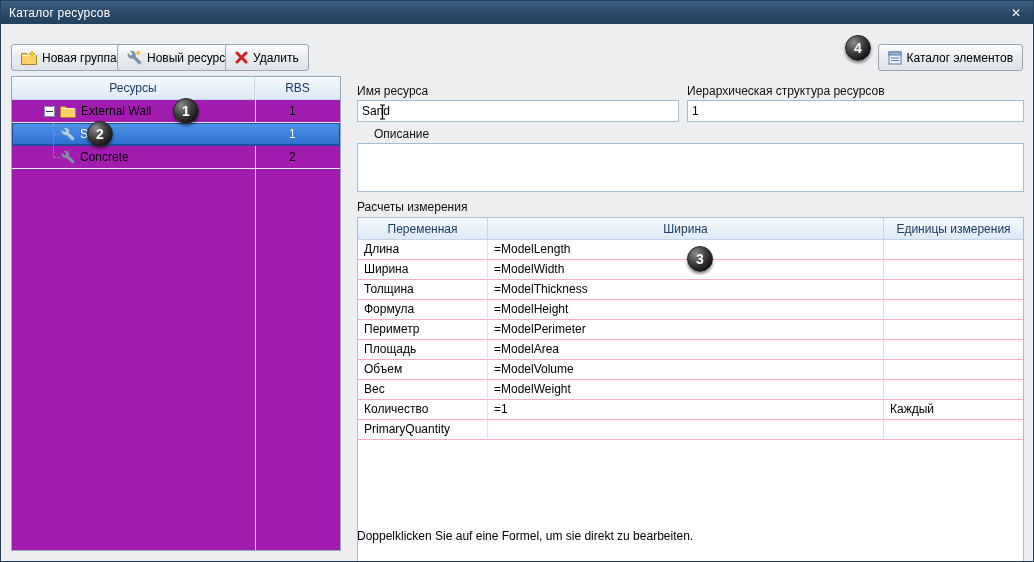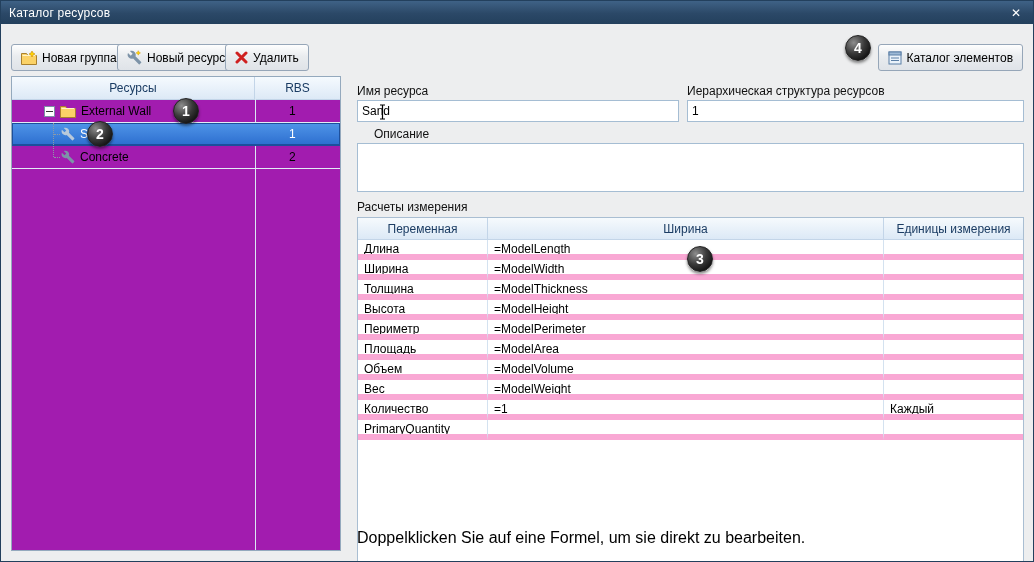--- a/index.html
+++ b/index.html
@@ -68,25 +68,25 @@
   .in-hier{left:686px;top:99px;width:337px;height:22px;}
   .in-desc{left:356px;top:142px;width:667px;height:49px;resize:none;}
   
   .calc-table{position:absolute;left:356px;top:216px;width:667px;height:357px;background:#fff;
     border:1px solid #a9bed2;box-sizing:border-box;overflow:hidden;}
   .calc-head{display:flex;height:21px;background:linear-gradient(#f6fafd,#dce9f6);
     border-bottom:1px solid #c3d5e8;color:#1b3c63;font-size:12px;}
   .ch{display:flex;align-items:center;justify-content:center;box-sizing:border-box;border-right:1px solid #c3d5e8;height:100%;}
   .ch.v{width:130px;} .ch.f{width:396px;} .ch.u{flex:1;border-right:none;}
   .calc-row{display:flex;height:20px;font-size:12px;}
-  .cc{box-sizing:border-box;border-right:1px solid #d4e2f0;border-bottom:6px solid #f9a8d4;
+  .cc{box-sizing:border-box;border-right:1px solid #d4e2f0;border-bottom:1px solid #f9a8d4;
     padding:2px 6px;white-space:nowrap;overflow:hidden;color:#000;}
   .cc.v{width:130px;} .cc.f{width:396px;} .cc.u{flex:1;border-right:none;}
   
-  .hint{position:absolute;left:356px;top:528px;font-size:16px;color:#000;}
+  .hint{position:absolute;left:356px;top:528px;font-size:12px;color:#000;}
   
   .badge{
     position:absolute;width:26px;height:26px;border-radius:50%;
     background:radial-gradient(circle at 32% 28%, #8d8d8d, #3a3a3a 45%, #000 95%);
     color:#fff;font-weight:bold;font-size:14px;display:flex;align-items:center;justify-content:center;
     box-shadow:0 2px 3px rgba(0,0,0,.45);border:1px solid #222;z-index:50;box-sizing:border-box;
   }
   .badge-1{left:172px;top:97px;} .badge-2{left:86px;top:120px;}
   .badge-3{left:686px;top:245px;} .badge-4{left:844px;top:34px;}
   .ibeam{position:absolute;left:377px;top:103px;z-index:40;}
@@ -222,21 +222,21 @@
       <div class="cc v">Ширина</div>
       <div class="cc f">=ModelWidth</div>
       <div class="cc u"></div>
     </div>
     <div class="calc-row">
       <div class="cc v">Толщина</div>
       <div class="cc f">=ModelThickness</div>
       <div class="cc u"></div>
     </div>
     <div class="calc-row">
-      <div class="cc v">Высота</div>
+      <div class="cc v">Формула</div>
       <div class="cc f">=ModelHeight</div>
       <div class="cc u"></div>
     </div>
     <div class="calc-row">
       <div class="cc v">Периметр</div>
       <div class="cc f">=ModelPerimeter</div>
       <div class="cc u"></div>
     </div>
     <div class="calc-row">
       <div class="cc v">Площадь</div>

